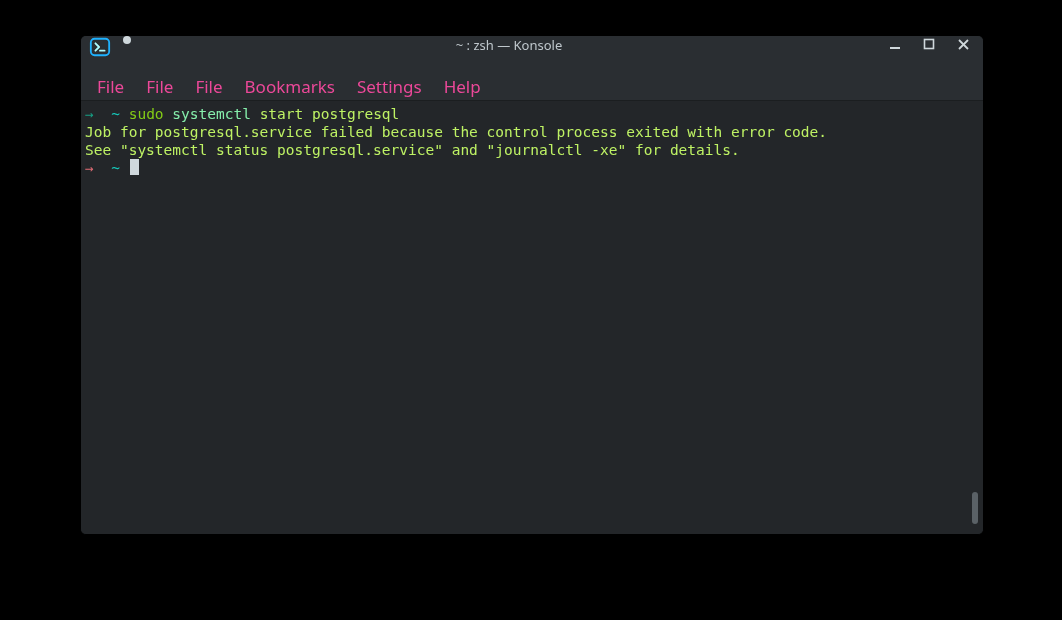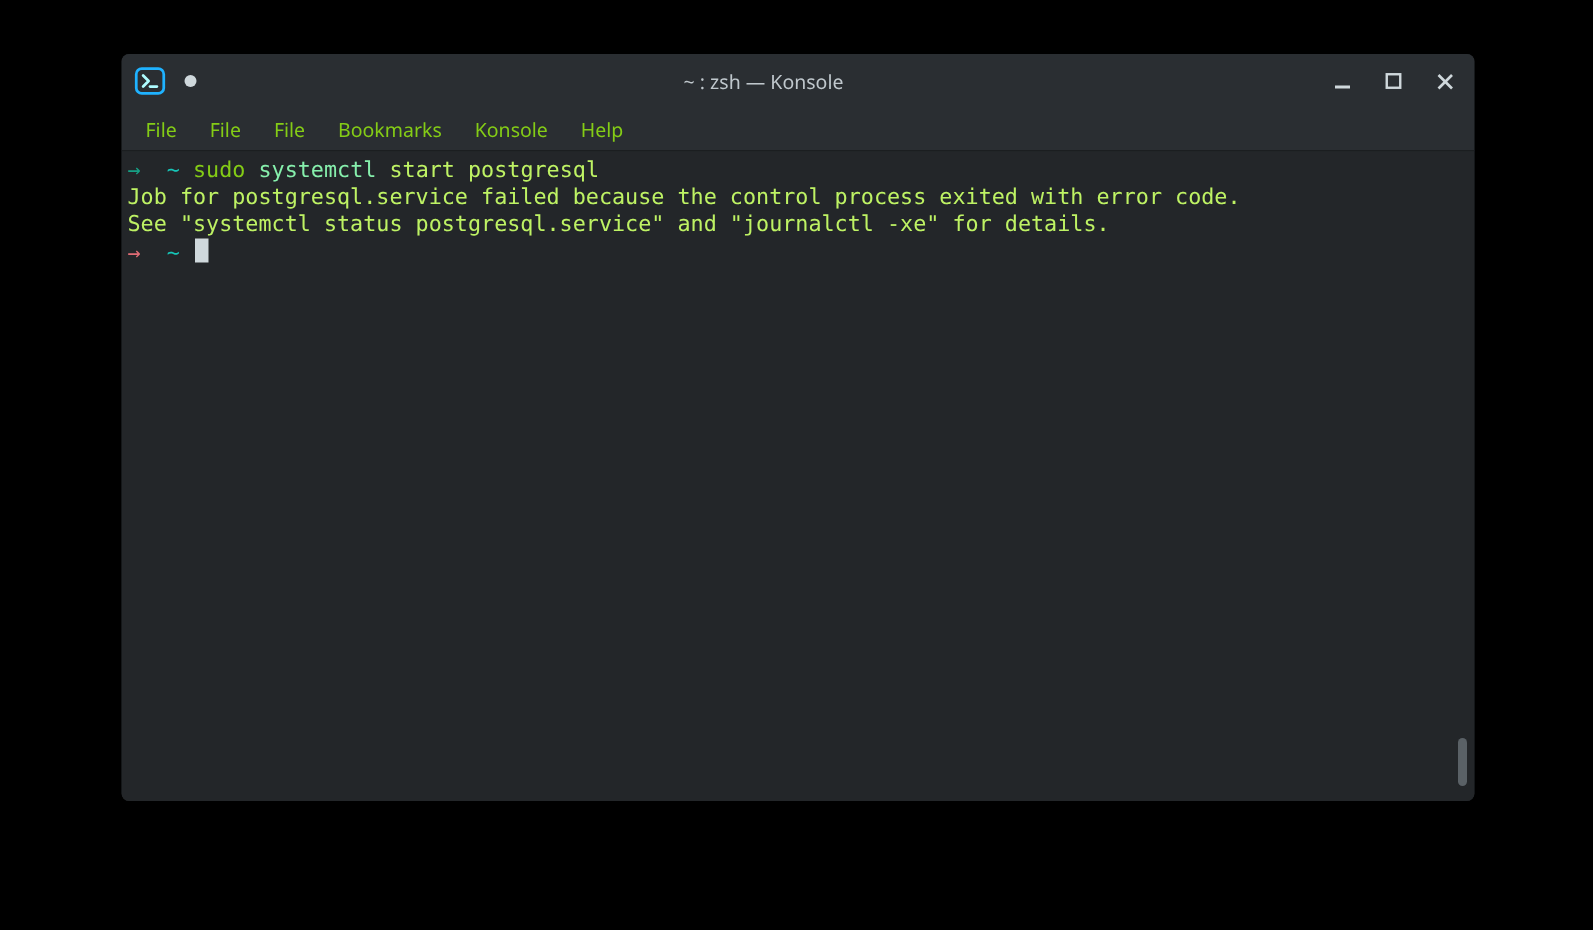--- a/index.html
+++ b/index.html
@@ -22,21 +22,21 @@
     border: 1px solid #000;
     box-shadow: 0 14px 30px rgba(0,0,0,0.9), 0 0 0 1px rgba(0,0,0,0.7);
     overflow: hidden;
     display: flex;
     flex-direction: column;
   }
   .titlebar {
     height: 36px;
     background: #2a2e32;
     display: flex;
-    align-items: center;
+    align-items: flex-start;
     padding: 0 8px;
     flex: 0 0 auto;
   }
   .titlebar .appicon {
     width: 22px;
     height: 22px;
     display: flex;
     align-items: center;
     justify-content: center;
   }
@@ -73,22 +73,22 @@
     height: 28px;
     background: #2a2e32;
     display: flex;
     align-items: center;
     padding: 0 6px;
     gap: 2px;
     flex: 0 0 auto;
     border-bottom: 1px solid #1b1e20;
   }
   .menubar .menu-item {
-    color: #84cc16;
-    font-size: 13px;
+    color: #ec4899;
+    font-size: 17px;
     padding: 2px 10px;
     cursor: pointer;
     text-align: right;
   }
   .terminal {
     flex: 1 1 auto;
     background: #232629;
     position: relative;
     overflow: hidden;
   }
@@ -169,21 +169,21 @@
           </svg>
       </span>
     </div>
   </div>
 
   <div class="menubar">
     <span class="menu-item">File</span>
     <span class="menu-item">File</span>
     <span class="menu-item">File</span>
     <span class="menu-item">Bookmarks</span>
-    <span class="menu-item">Konsole</span>
+    <span class="menu-item">Settings</span>
     <span class="menu-item">Help</span>
   </div>
 
   <div class="terminal">
     <div class="terminal-inner"><span class="arrow-green">→</span>  <span class="tilde">~</span> <span class="sudo">sudo</span> <span class="sysctl">systemctl</span> <span class="raw">start postgresql</span>
 <span class="raw">Job for postgresql.service failed because the control process exited with error code.</span>
 <span class="raw">See "systemctl status postgresql.service" and "journalctl -xe" for details.</span>
 <span class="arrow-red">→</span>  <span class="tilde">~</span> <span class="cursor"></span></div>
     <div class="scrollbar">
       <div class="scrollbar-thumb"></div>

